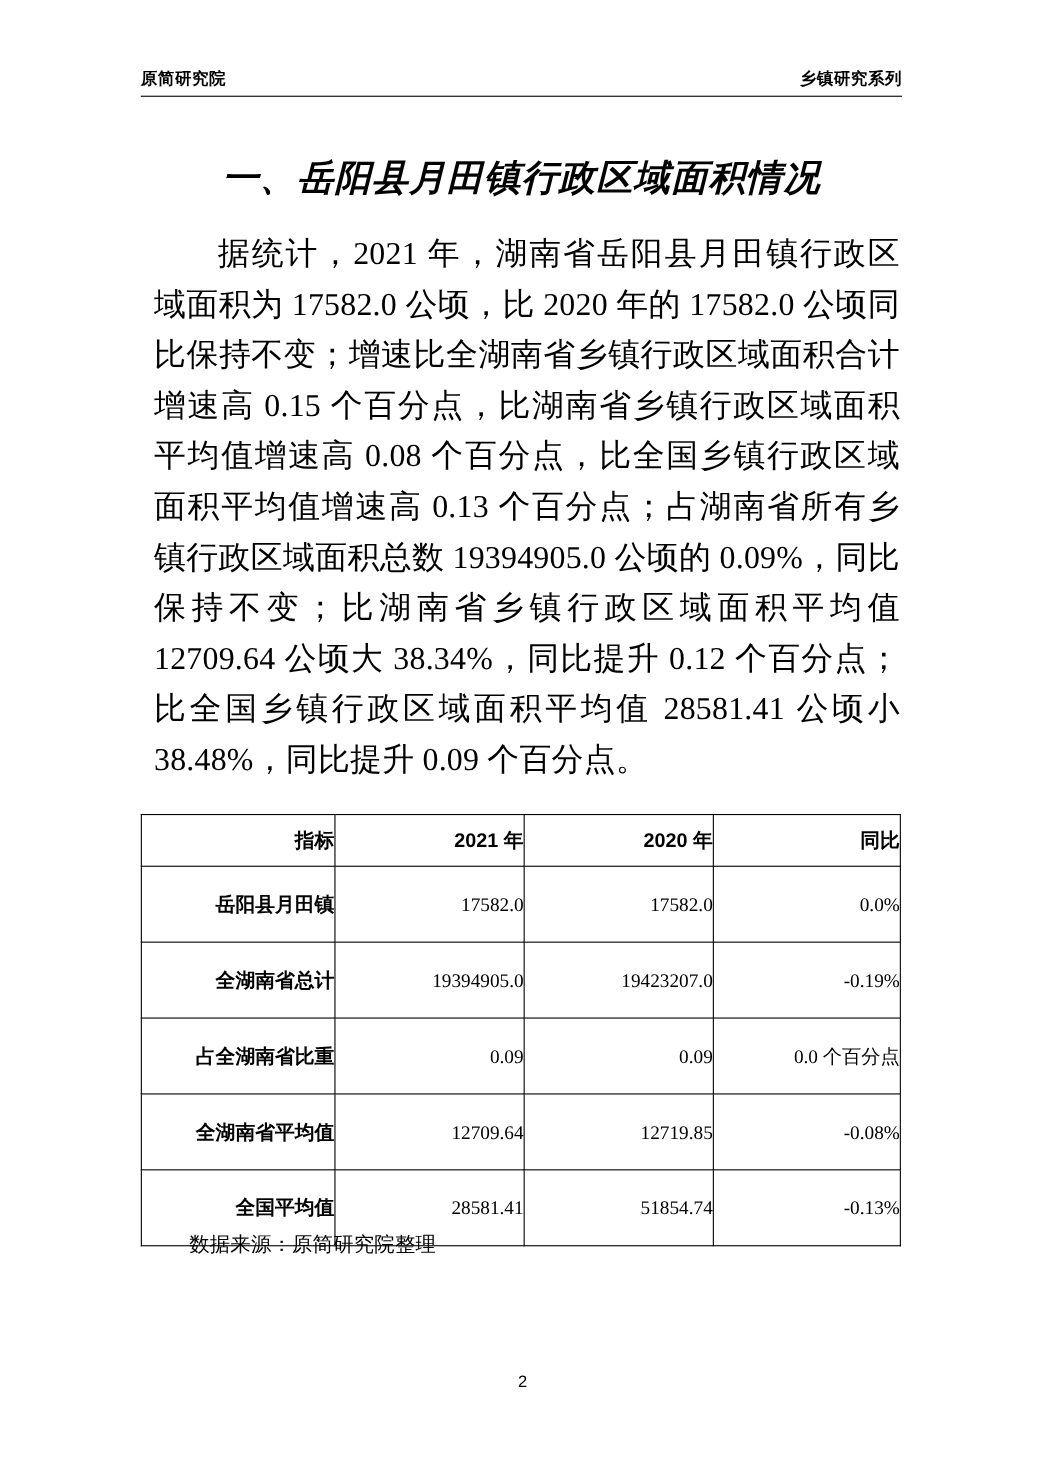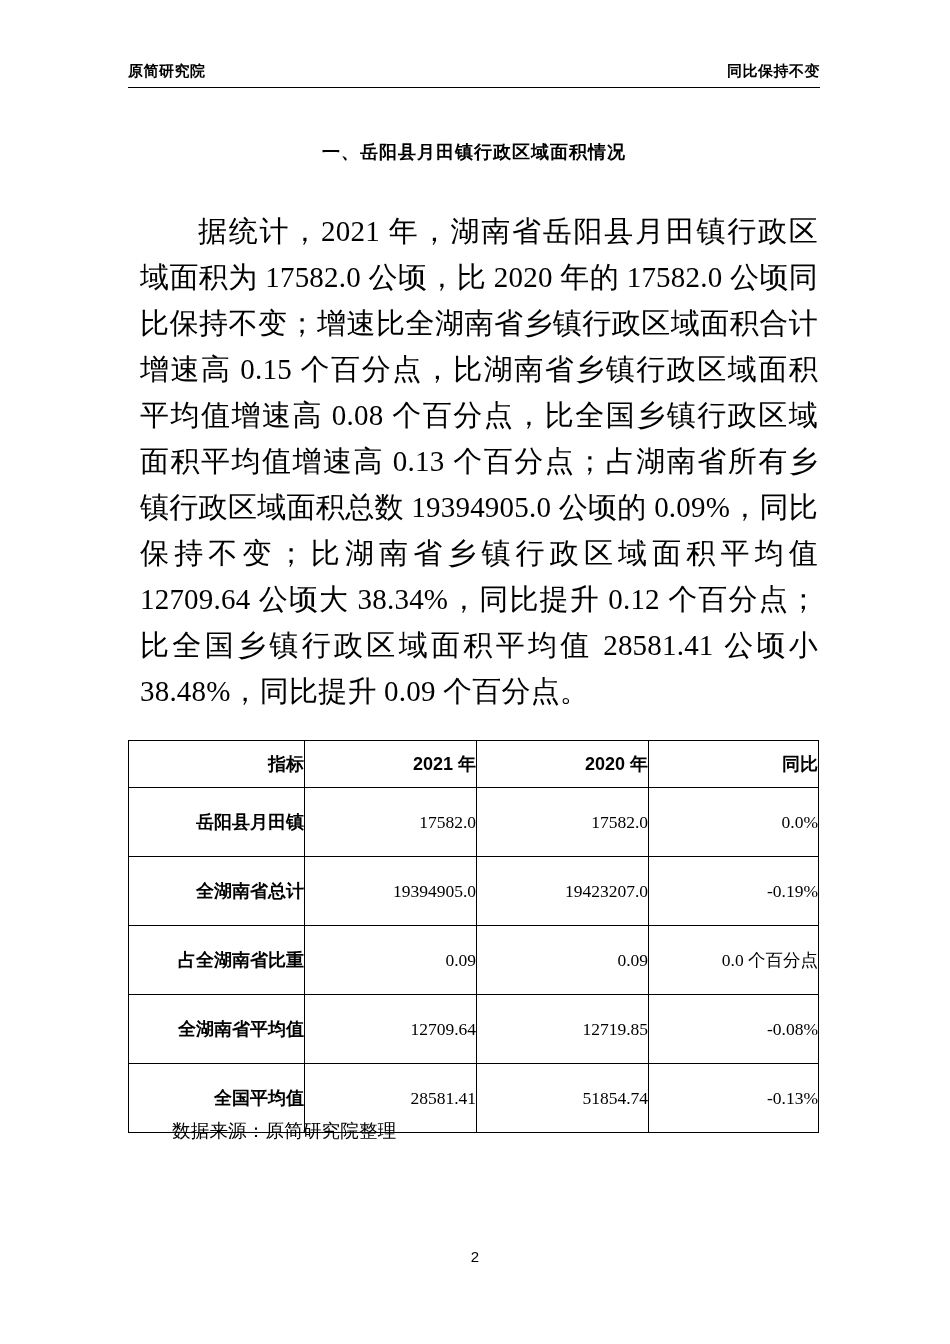--- a/index.html
+++ b/index.html
@@ -44,24 +44,25 @@
   .header .left { white-space: nowrap; }
   .header .right { white-space: nowrap; }
 
   
   .section-title {
     position: absolute;
     left: 128px;
     top: 140px;
     width: 692px;
     text-align: center;
-    font-size: 18px;
+    font-size: 33px;
     font-weight: bold;
     font-family: "Liberation Sans", "DejaVu Sans", sans-serif;
     letter-spacing: 1px;
+    font-style: italic;
   }
 
   
   .body-text {
     position: absolute;
     left: 140px;
     top: 208px;
     width: 678px;
     font-size: 29px;
     line-height: 46px;
@@ -135,21 +136,21 @@
     font-family: "Liberation Sans", "DejaVu Sans", sans-serif;
   }
 </style>
 </head>
 <body>
 
 <div class="page">
 
   <div class="header">
     <span class="left">原简研究院</span>
-    <span class="right">同比保持不变</span>
+    <span class="right">乡镇研究系列</span>
   </div>
 
   <div class="section-title">一、岳阳县月田镇行政区域面积情况</div>
 
   <div class="body-text">据统计，2021 年，湖南省岳阳县月田镇行政区域面积为 17582.0 公顷，比 2020 年的 17582.0 公顷同比保持不变；增速比全湖南省乡镇行政区域面积合计增速高 0.15 个百分点，比湖南省乡镇行政区域面积平均值增速高 0.08 个百分点，比全国乡镇行政区域面积平均值增速高 0.13 个百分点；占湖南省所有乡镇行政区域面积总数 19394905.0 公顷的 0.09%，同比保持不变；比湖南省乡镇行政区域面积平均值 12709.64 公顷大 38.34%，同比提升 0.12 个百分点；比全国乡镇行政区域面积平均值 28581.41 公顷小 38.48%，同比提升 0.09 个百分点。</div>
 
 
   <table class="data-table">
     <colgroup>
       <col class="col-0">

